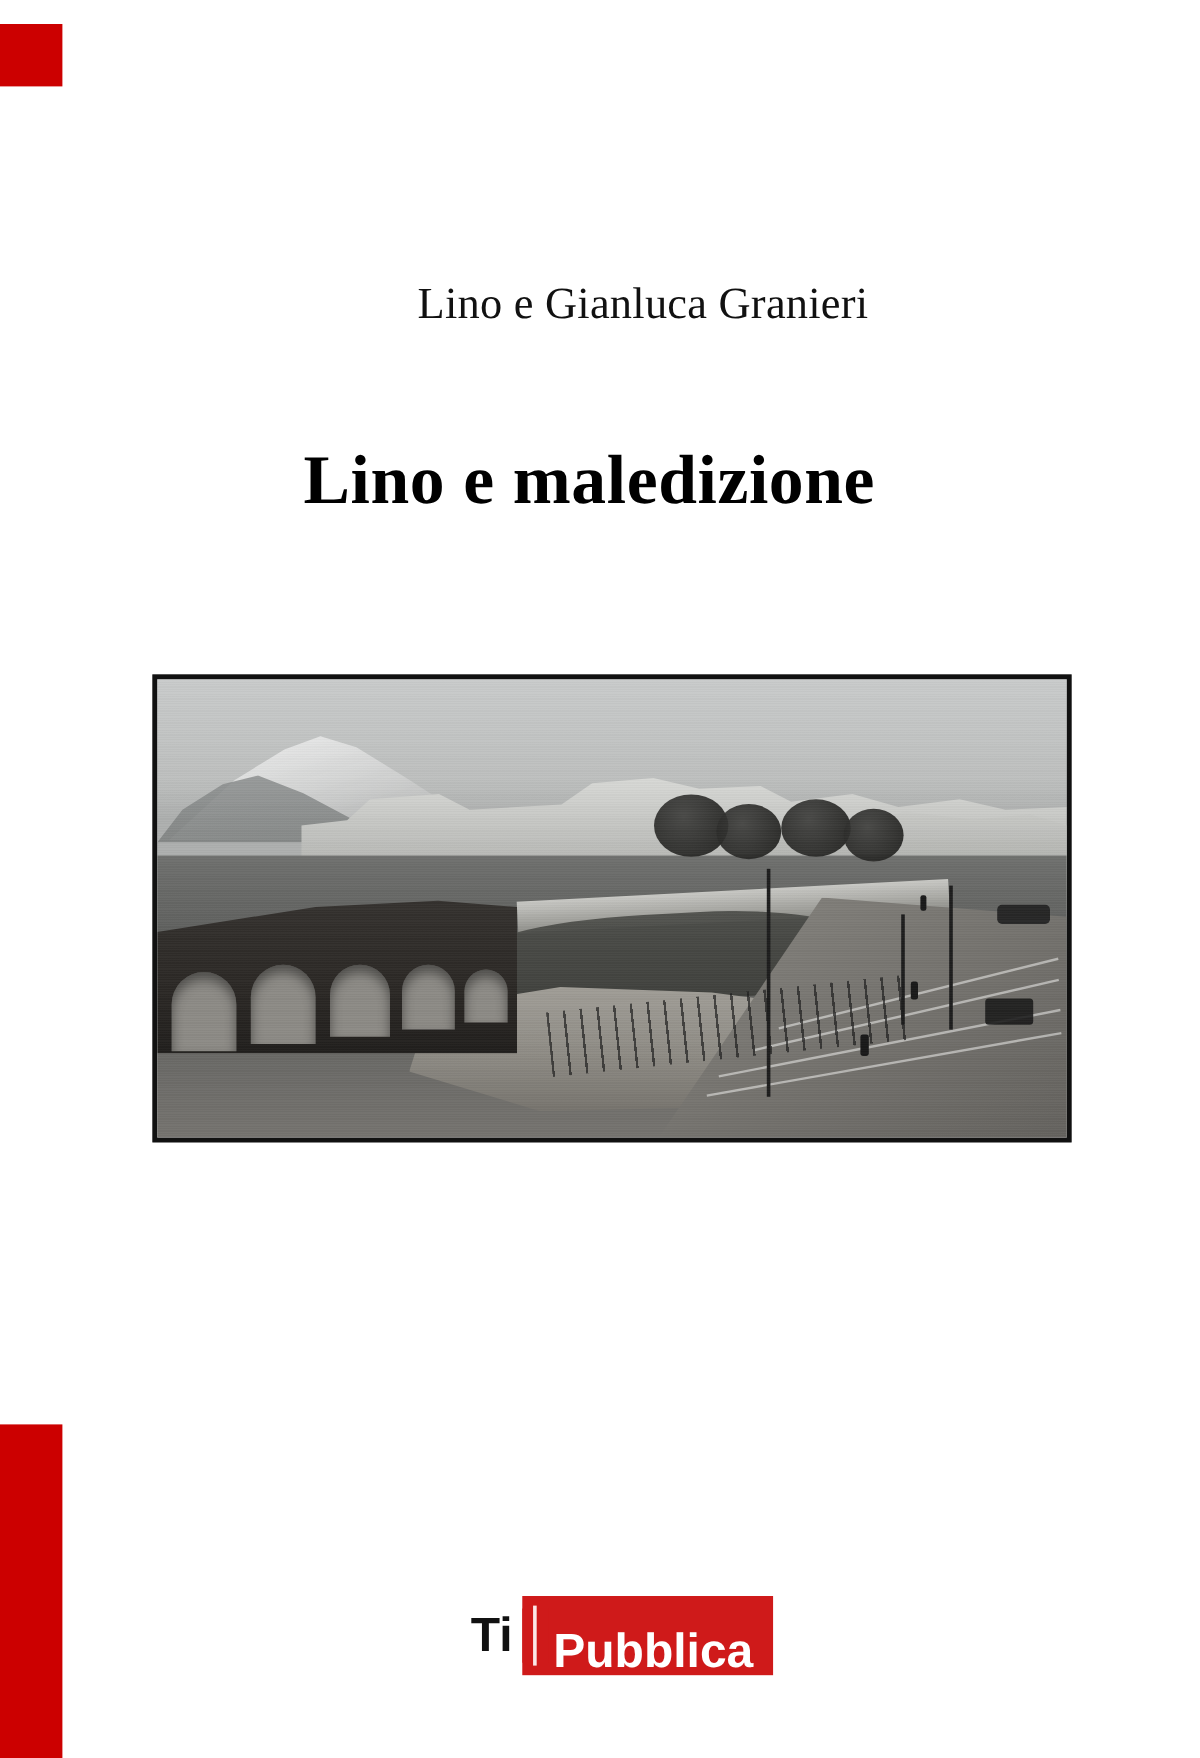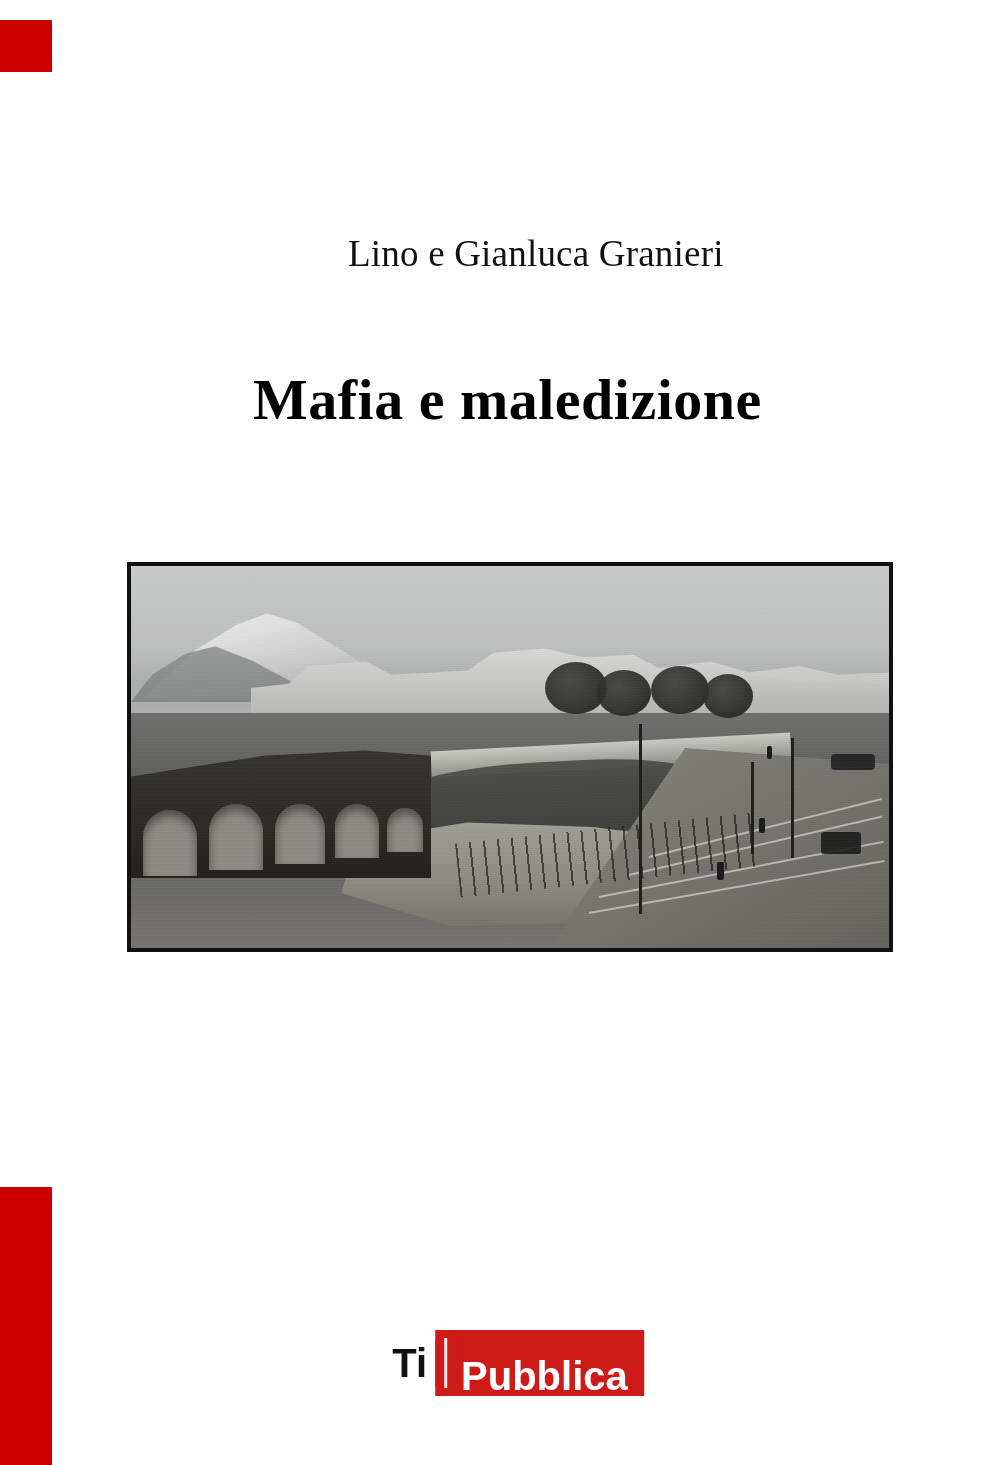--- a/index.html
+++ b/index.html
@@ -329,21 +329,21 @@
 </head>
 <body>
 
 <div class="cover">
 
   <div class="red-block-top"></div>
   <div class="red-block-bottom"></div>
 
   <div class="author">Lino e Gianluca Granieri</div>
 
-  <div class="title">Mafia e maledizione</div>
+  <div class="title">Lino e maledizione</div>
 
   <div class="photo-frame">
     <div class="photo">
       <div class="mtn"></div>
       <div class="mtn2"></div>
       <div class="buildings"></div>
       <div class="buildings-right"></div>
       <div class="ground"></div>
       <div class="embankment"></div>
       <div class="water"></div>

